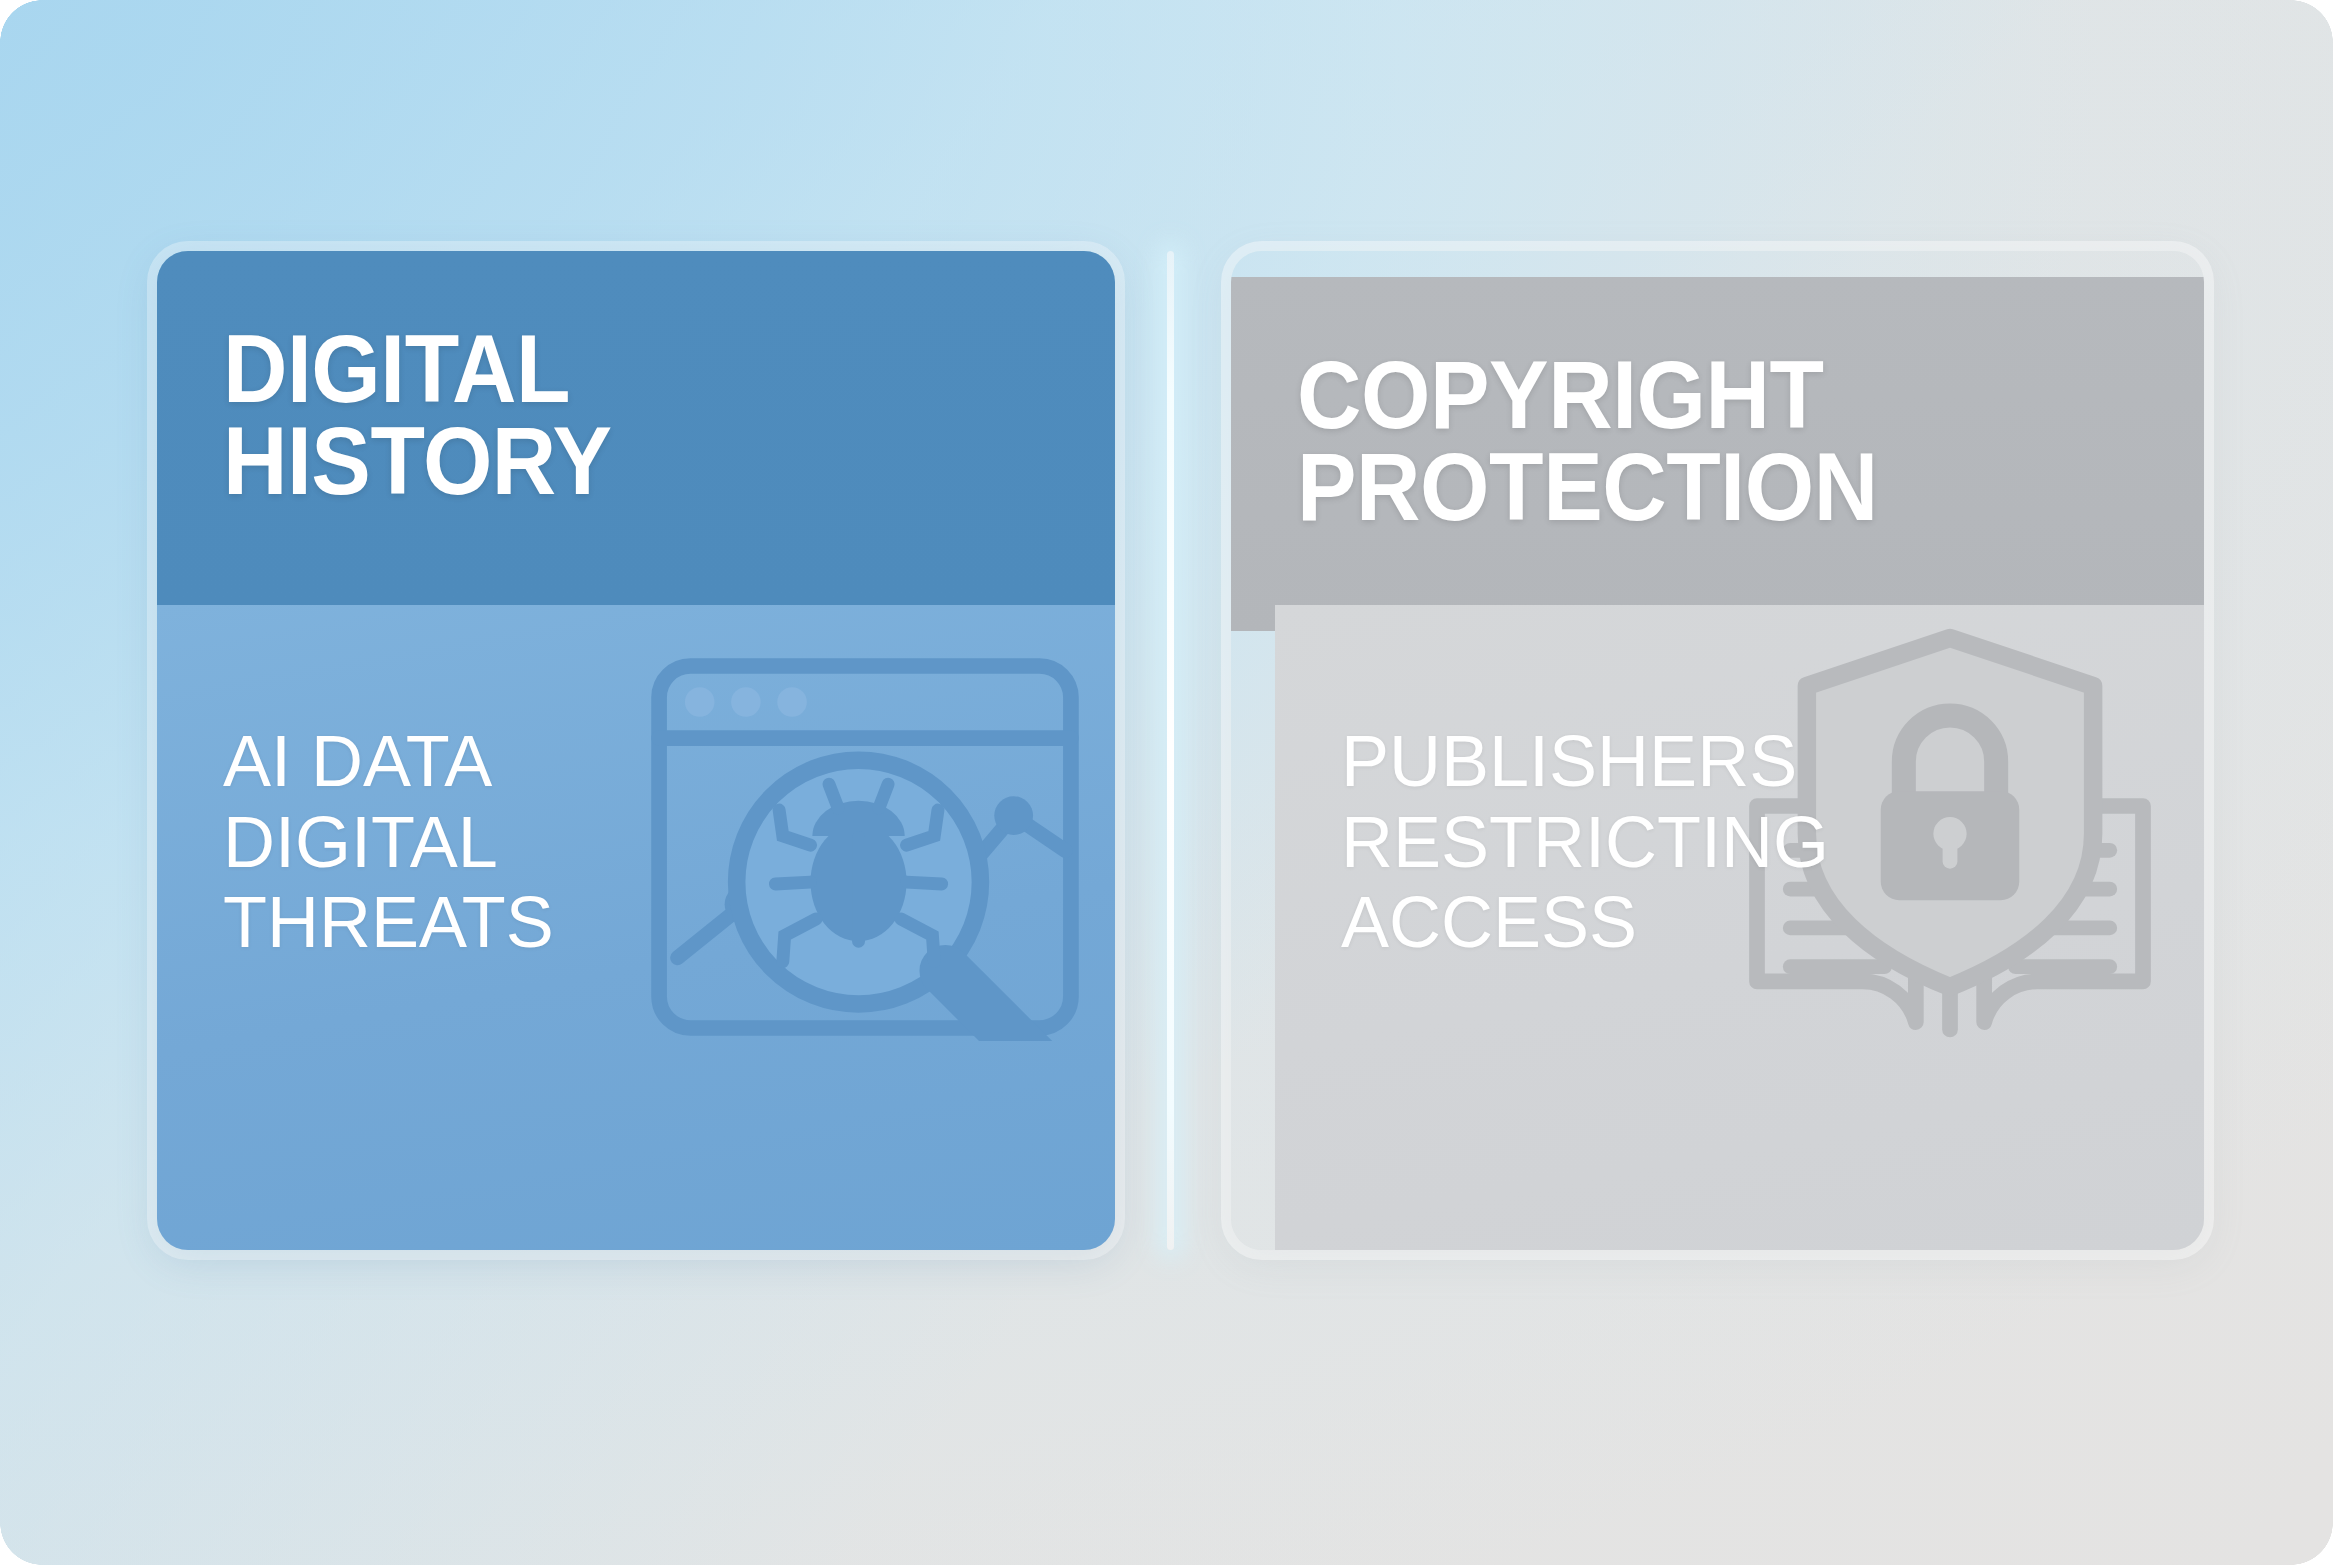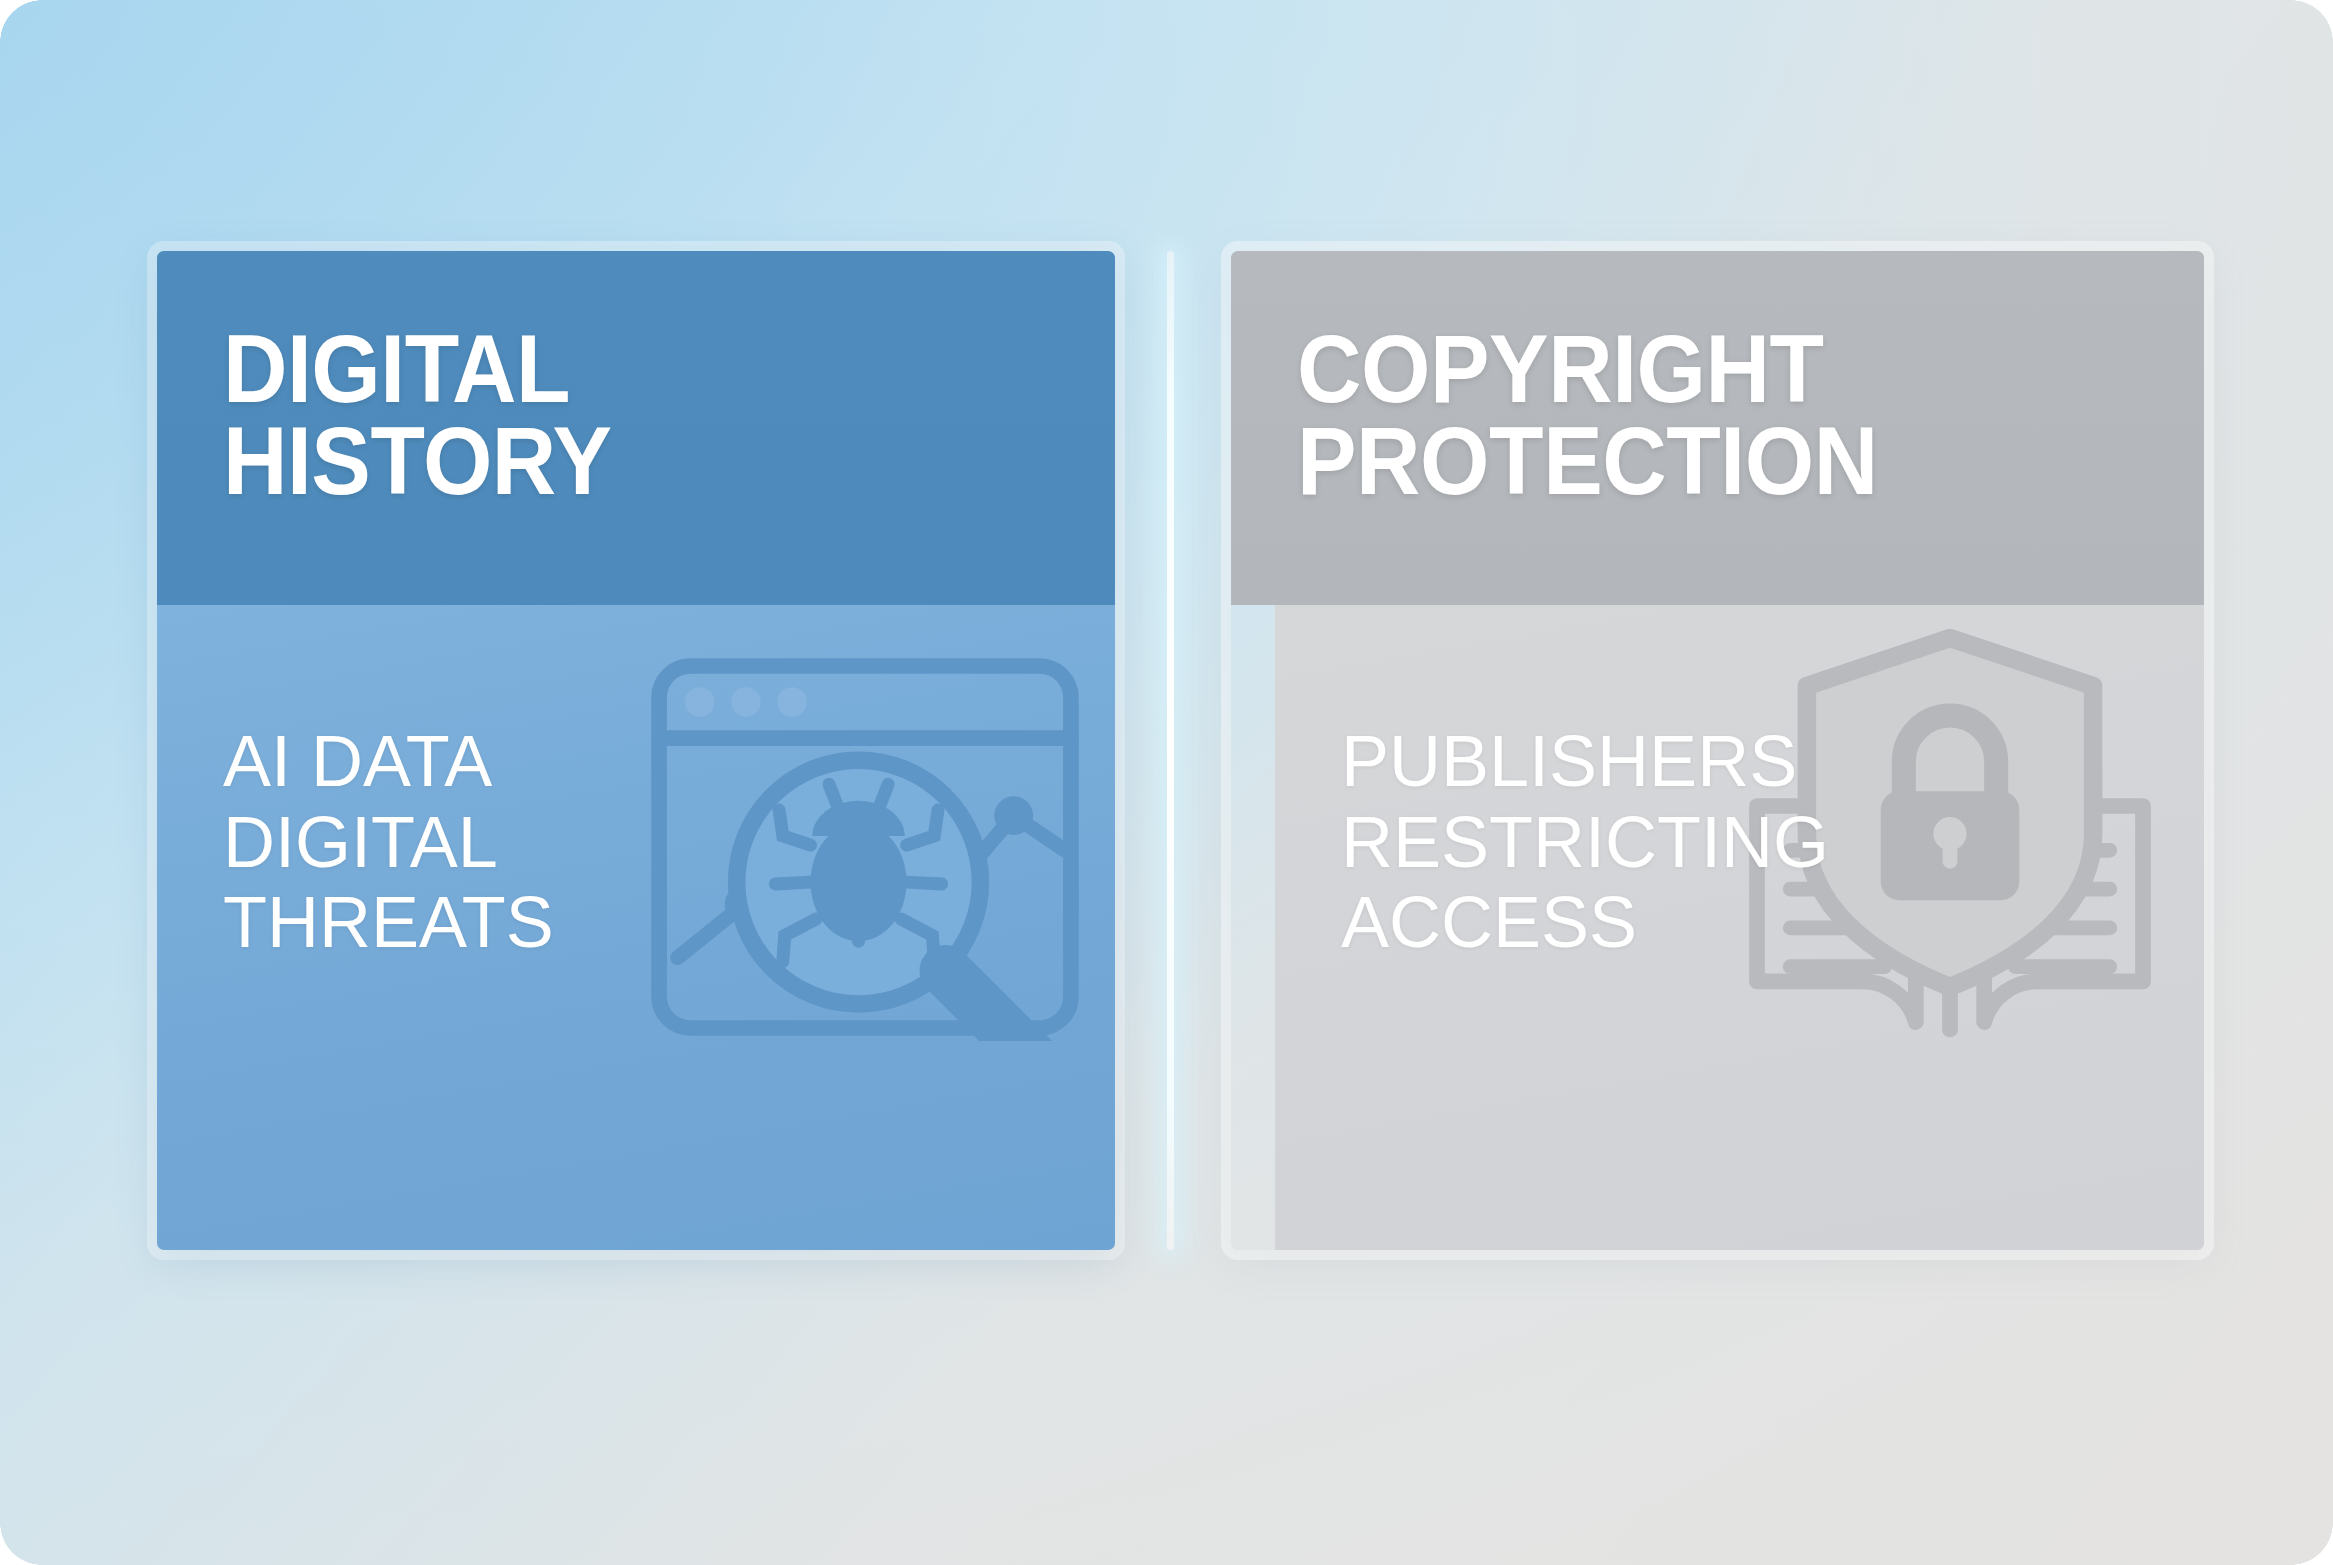--- a/index.html
+++ b/index.html
@@ -35,21 +35,21 @@
   
   .cards {
     position: absolute;
     inset: 0;
   }
 
   .card {
     position: absolute;
     top: 251px;
     height: 999px;
-    border-radius: 7px;
+    border-radius: 31px;
     overflow: hidden;
     box-sizing: border-box;
   }
   .card.left {
     left: 157px;
     width: 958px;
     box-shadow: 0 0 0 10px rgba(255,255,255,0.30), 0 9.2px 42px rgba(80,130,170,0.20);
   }
   .card.right {
     left: 1231px;
@@ -58,21 +58,21 @@
   }
 
   .card-header {
     position: absolute;
     left: 0; right: 0; top: 0;
     height: 354px;
     box-sizing: border-box;
     padding: 72px 0 0 66px;
   }
   .card.left  .card-header { background: linear-gradient(180deg,#4f8cbd 0%, #4e8bbc 100%); }
-  .card.right .card-header { background: linear-gradient(180deg,#b6b9bd 0%, #b3b6ba 100%); }
+  .card.right .card-header { background: linear-gradient(180deg,#b6b9bd 0%, #b3b6ba 100%); margin-top: 26px; }
 
   .card-body {
     position: absolute;
     left: 0; right: 0; top: 354px; bottom: 0;
     padding: 116px 0 0 66px;
     box-sizing: border-box;
     overflow: hidden;
   }
   .card.left  .card-body { background: linear-gradient(170deg,#7fb2dc 0%, #74a8d6 55%, #6ea4d3 100%); }
   .card.right .card-body { background: linear-gradient(170deg,#d5d7d9 0%, #d2d4d7 55%, #d0d2d5 100%); margin-left: 44px; }

